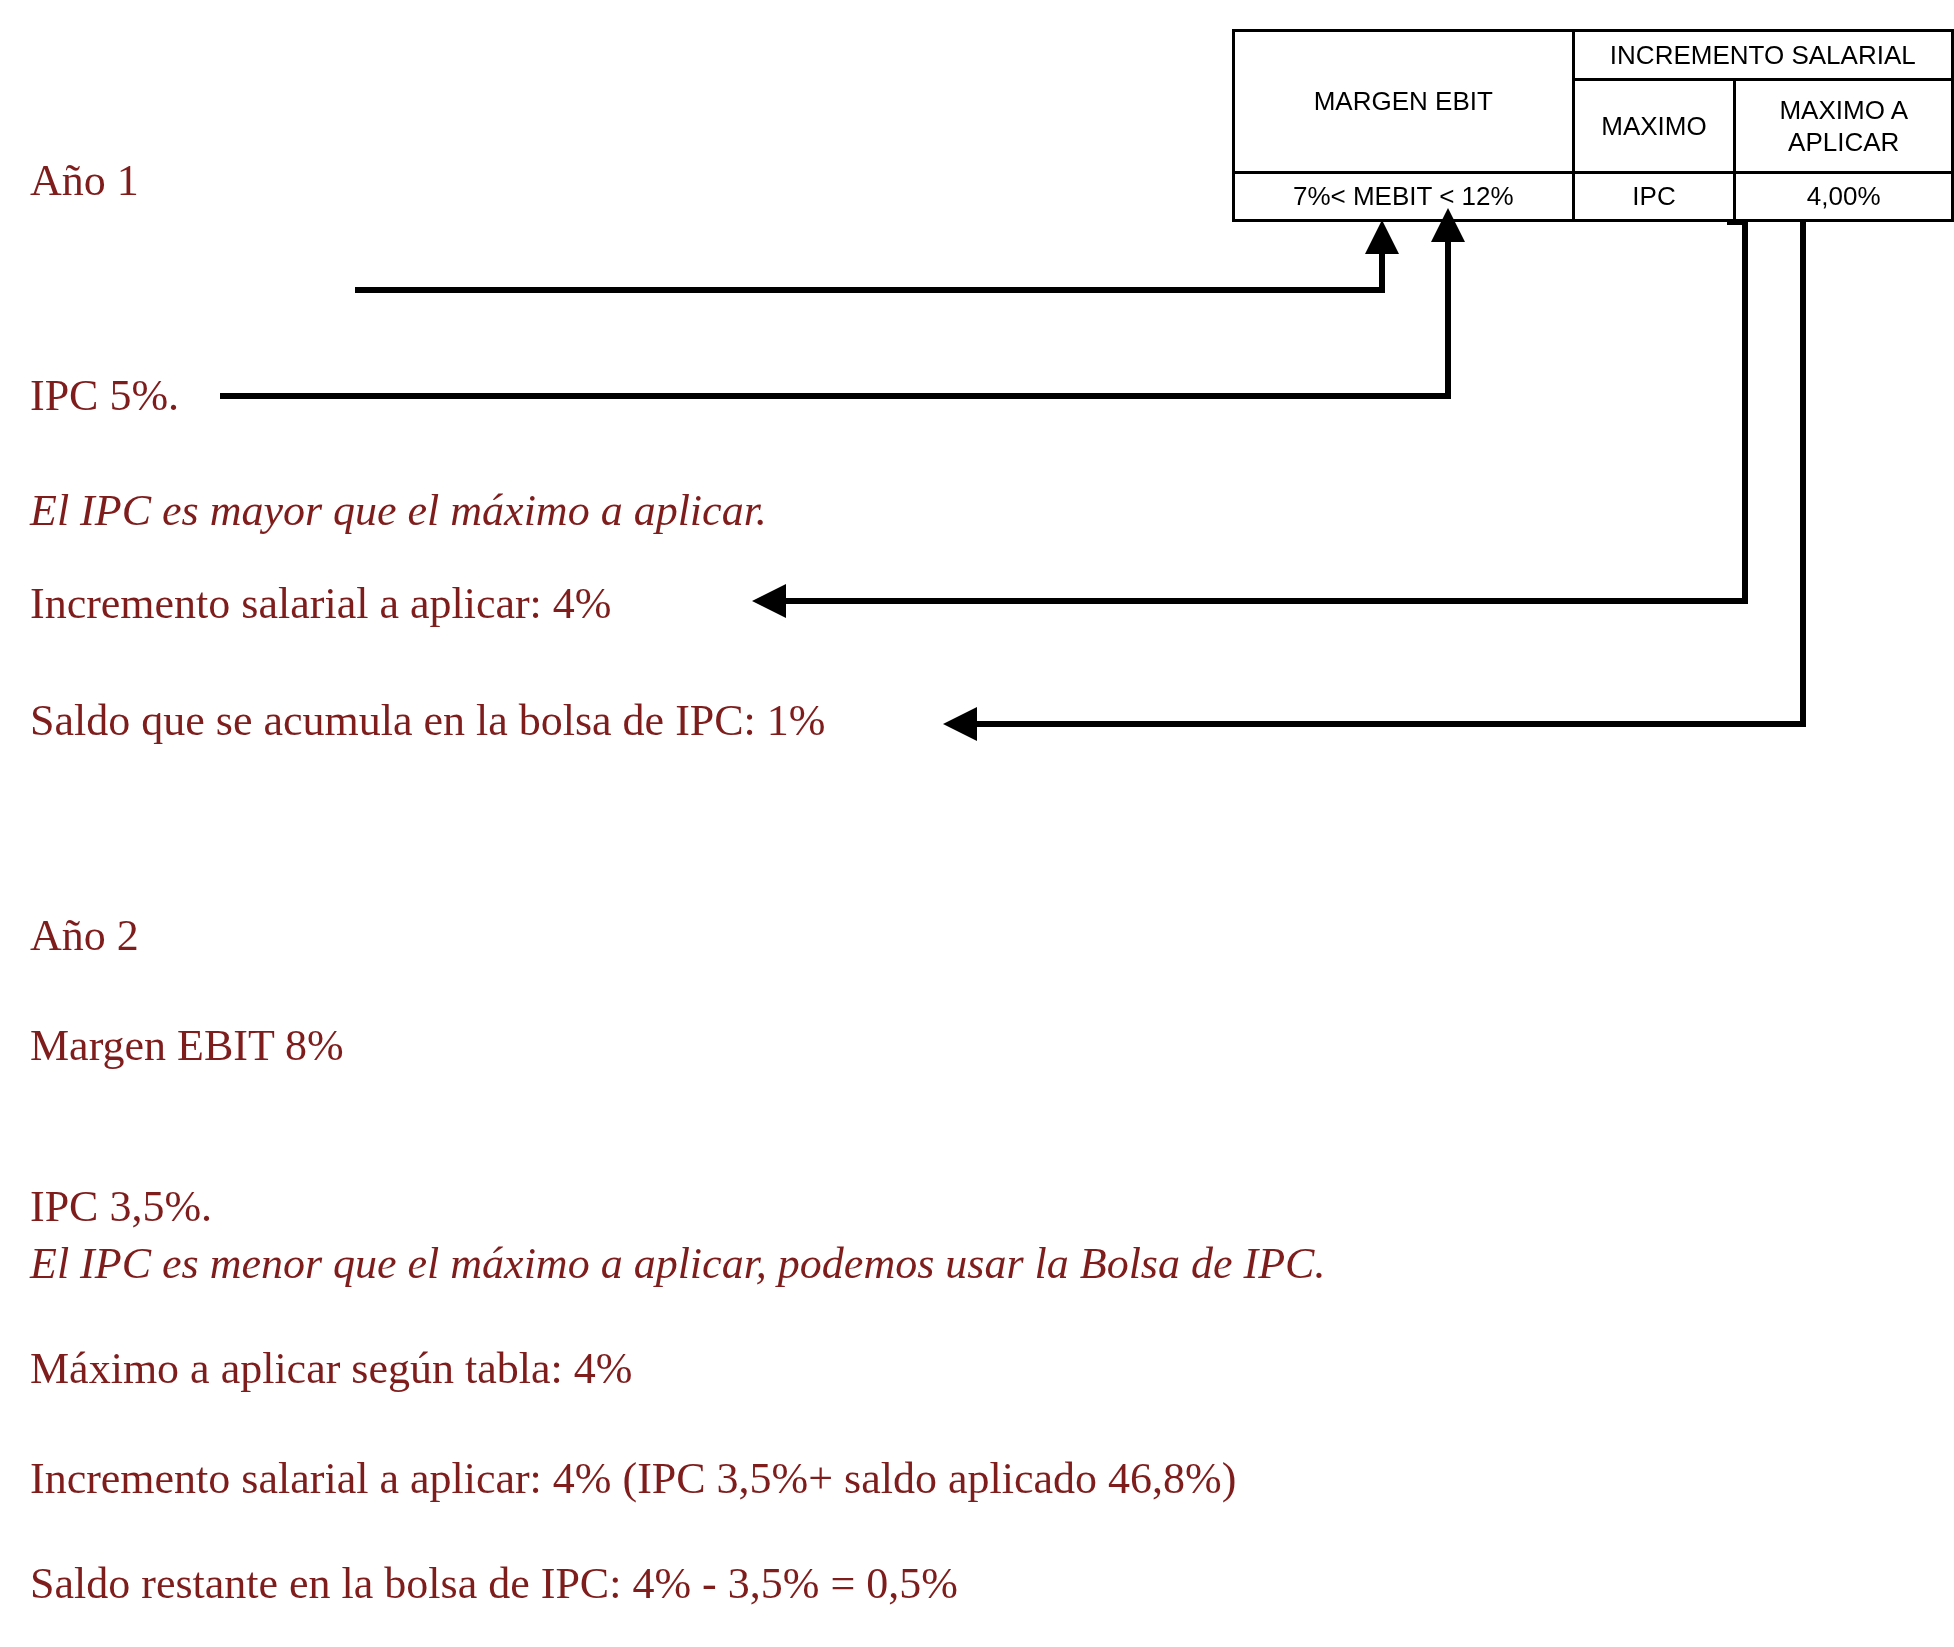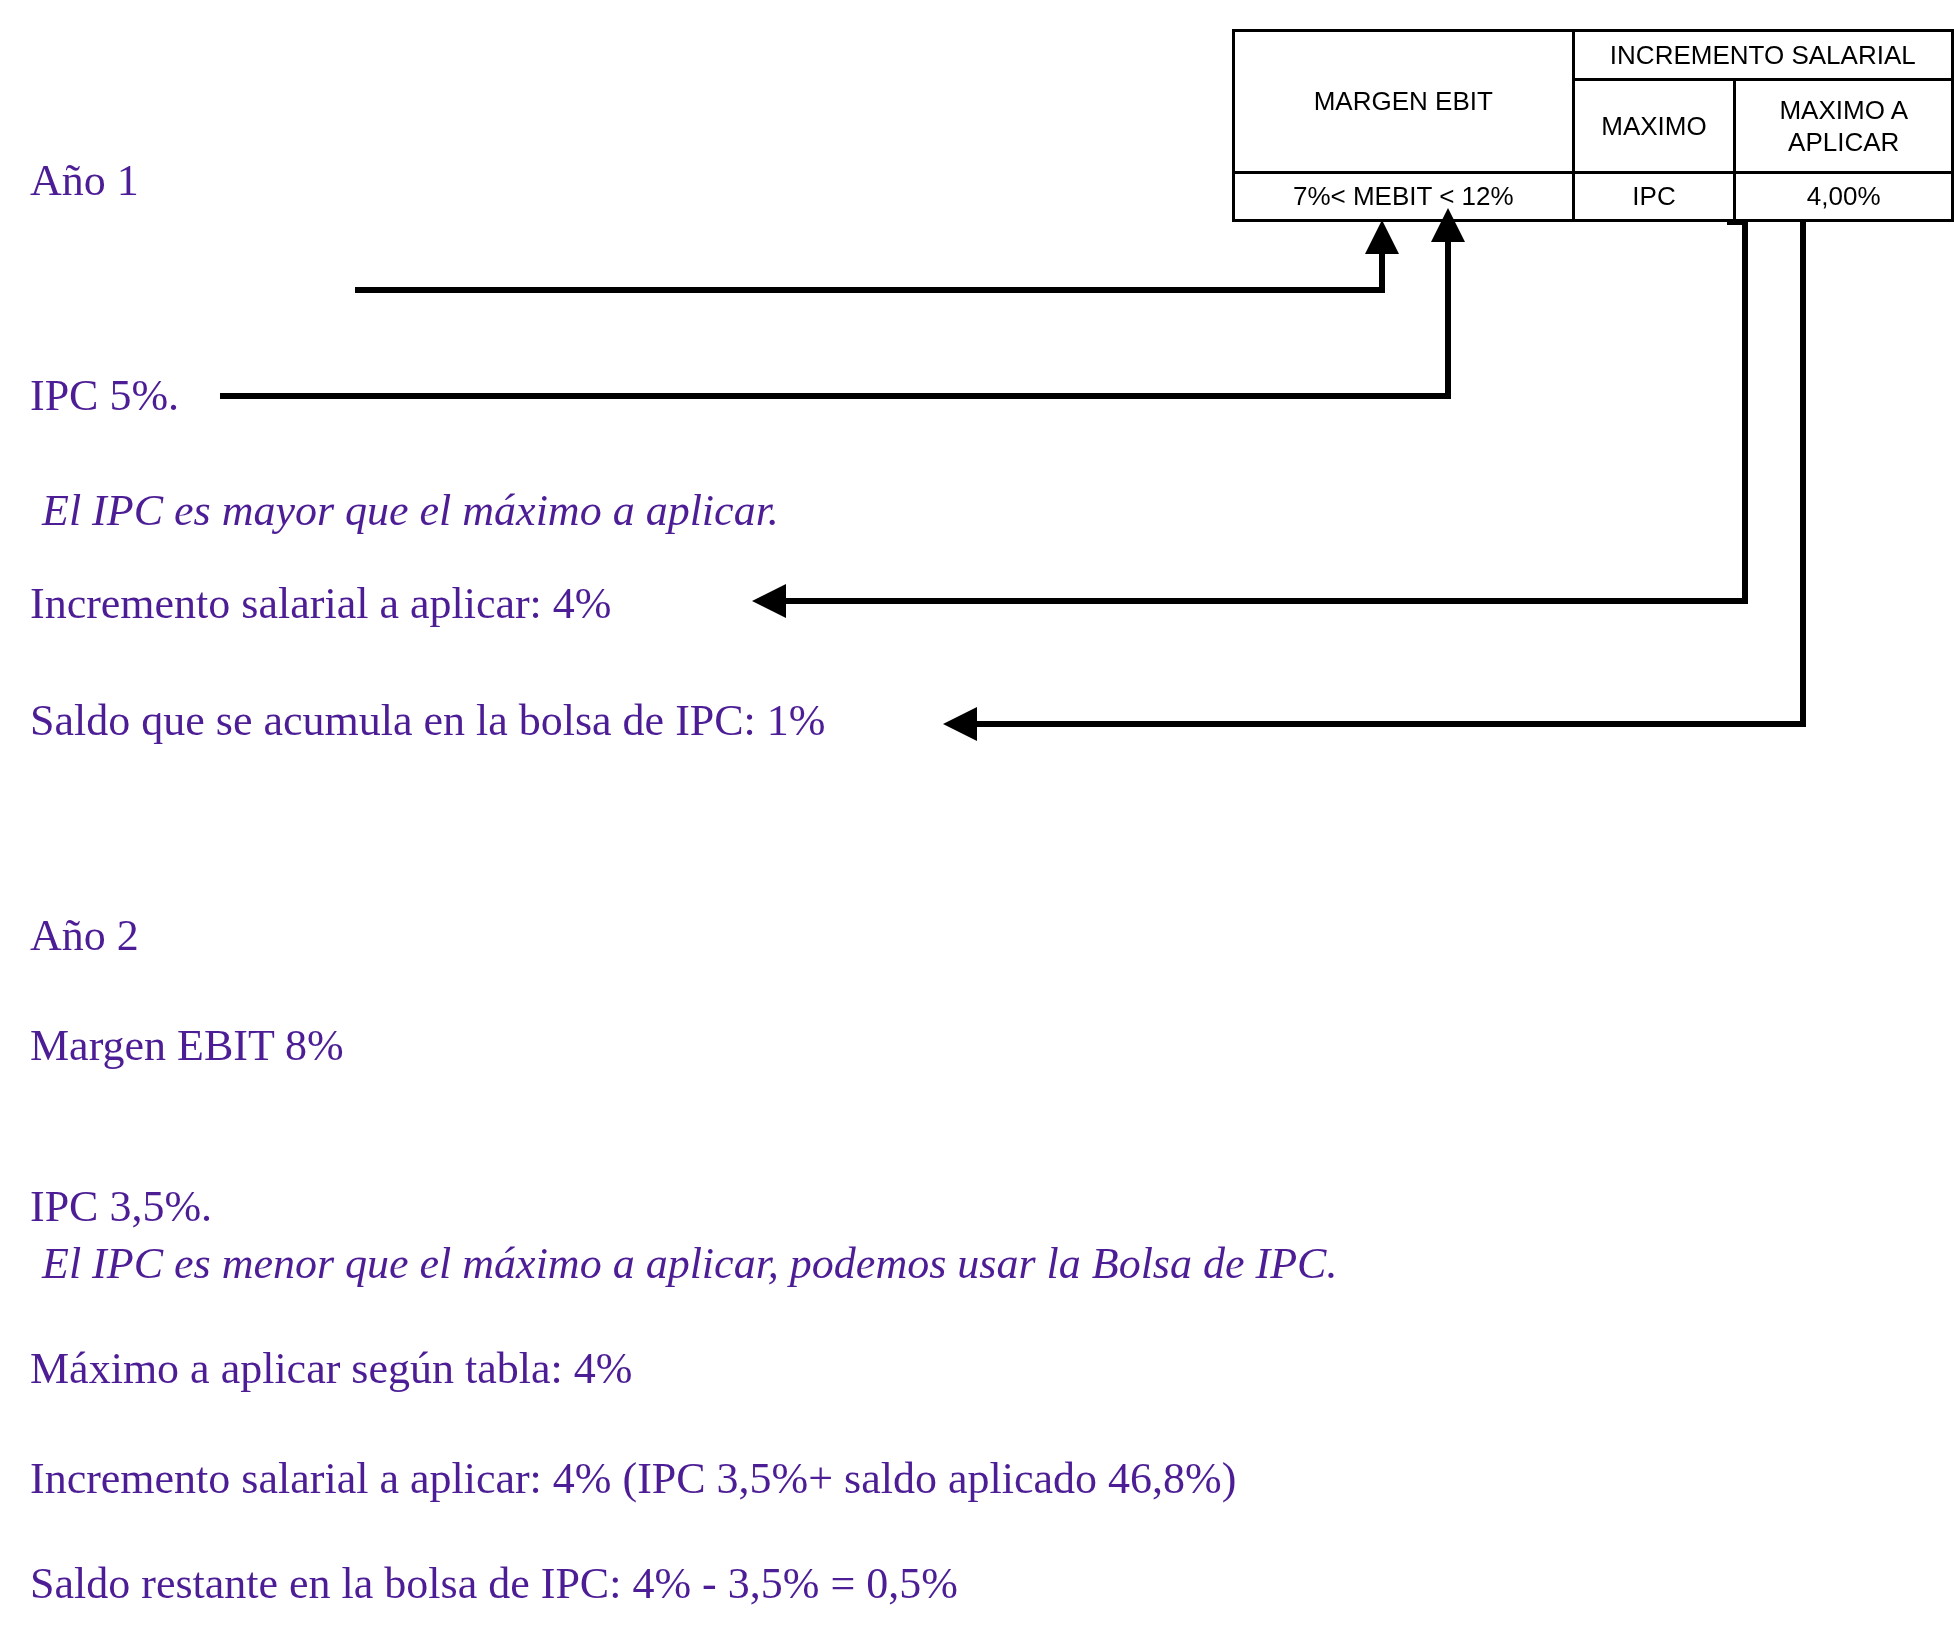--- a/index.html
+++ b/index.html
@@ -12,23 +12,23 @@
     color: #000000;
   }
   
   .line {
     position: absolute;
     left: 30px;
     font-family: "Liberation Serif", serif;
     font-size: 44px;
     line-height: 48px;
     white-space: nowrap;
-    color: #4c1d95;
+    color: #7f1d1d;
   }
-  .line.italic { font-style: italic; margin-left: 12px; }
+  .line.italic { font-style: italic; }
 
   
   #info-table {
     position: absolute;
     left: 1232px;
     top: 29px;
     border-collapse: collapse;
     table-layout: fixed;
     font-family: "Liberation Sans", sans-serif;
     font-size: 26px;

